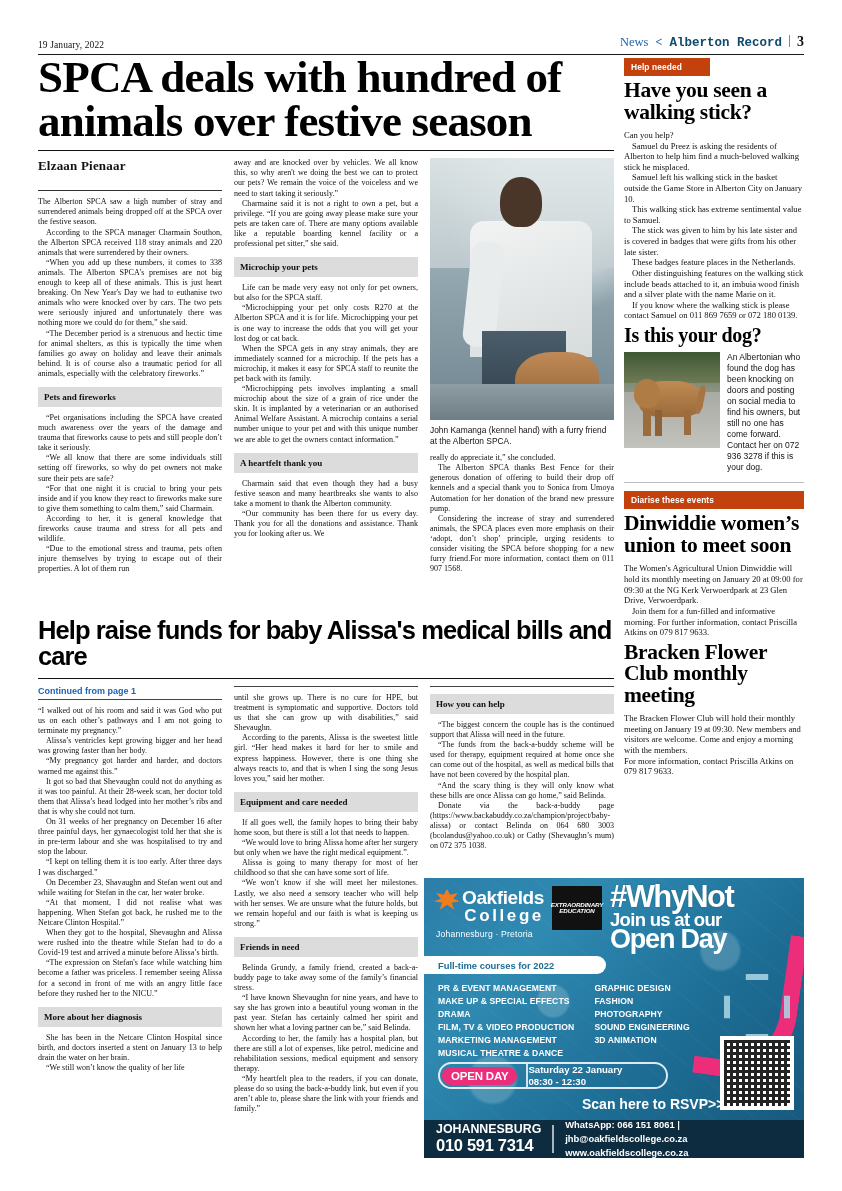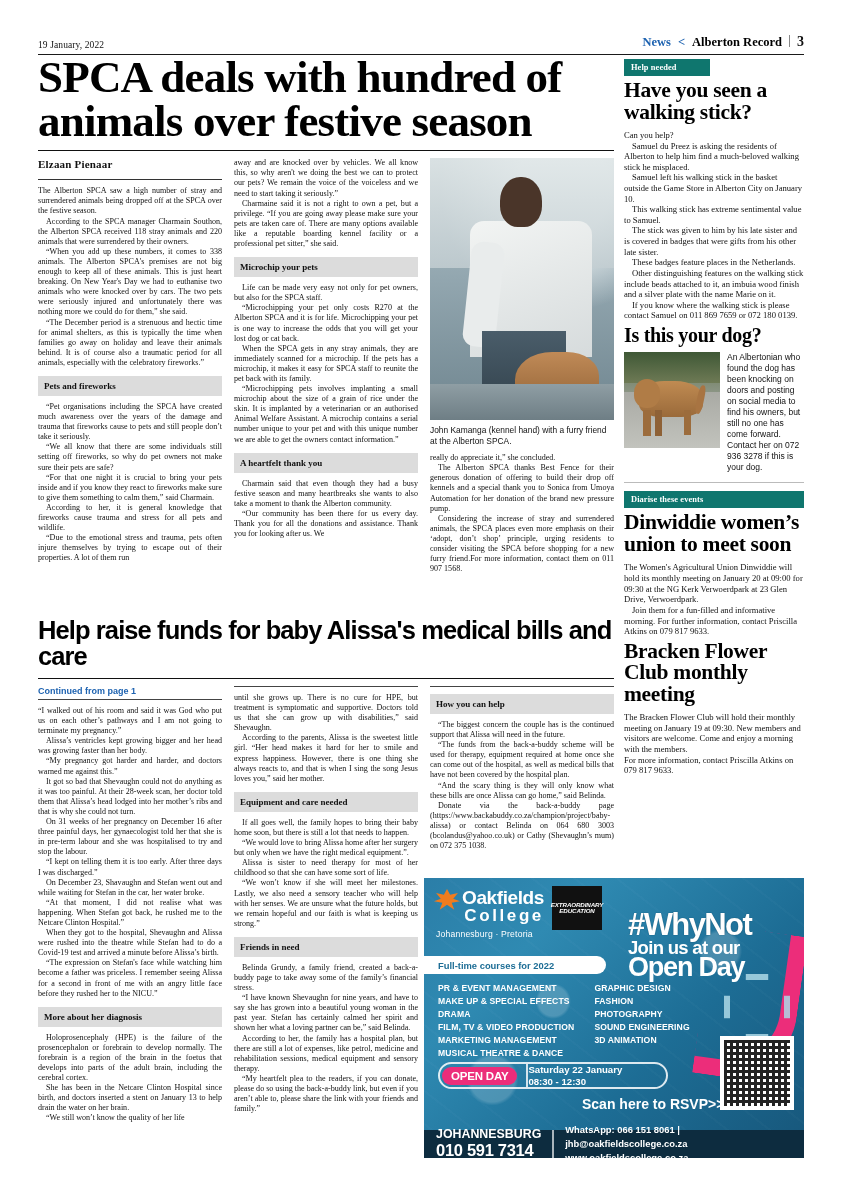--- a/index.html
+++ b/index.html
@@ -14,40 +14,40 @@
 
   
   .masthead {
     position: absolute; left: 38px; top: 34px; width: 766px;
     display: flex; align-items: flex-end; justify-content: space-between;
     padding-bottom: 4px;
     border-bottom: 1.6px solid #1a1a1a;
   }
   .masthead-date { font-size: 9.5px; letter-spacing: .1px; }
   .masthead-right { display: flex; align-items: baseline; gap: 7px; font-size: 12.5px; }
-  .masthead-section { color: #1d62b0; font-weight: bold; }
+  .masthead-section { color: #1d62b0; font-weight: normal; }
   .masthead-caret { color: #1d62b0; font-weight: bold; }
-  .masthead-paper { font-weight: bold; color: #000000; }
+  .masthead-paper { font-weight: bold; color: #0c4a6e; font-family: Liberation Mono, monospace; }
   .masthead-rule { display:inline-block; width:1px; height:12px; background:#888; position:relative; top:1px;}
   .masthead-page { font-weight: bold; font-size: 14px; }
 
   
   .story-a { position: absolute; left: 38px; top: 56px; width: 576px; }
   .headline-a {
     font-family: "Liberation Serif", serif;
     font-weight: bold; font-size: 45px; line-height: 0.97;
     letter-spacing: -0.8px; color: #000;
     padding-bottom: 4px;
   }
   .rule-thick { border-bottom: 1.4px solid #111; margin-top: 3px; }
 
   .cols3 { display: flex; gap: 12px; margin-top: 7px; }
   .col { width: 184px; }
 
-  .byline { font-size: 11px; font-weight: bold; letter-spacing: .2px; margin-bottom: 9px; }
+  .byline { font-size: 13px; font-weight: bold; letter-spacing: .2px; margin-bottom: 16px; }
   .byline-rule { border-bottom: 1px solid #333; margin-bottom: 6px; }
 
   p.body {
     font-size: 8.05px; line-height: 1.255; text-align: justify;
     text-indent: 8px; hyphens: auto;
   }
   p.body.noind { text-indent: 0; }
   p.body + p.body { margin-top: 0; }
 
   .subhead {
@@ -93,22 +93,22 @@
     letter-spacing: -.9px; color:#000000;
     padding-bottom: 6px;
   }
   .contbox { font-family:"Liberation Sans", sans-serif; font-size:9px; font-weight:bold;
      color:#1d62b0; padding-bottom:3px; border-bottom:1px solid #444; margin-bottom:6px; }
   .spacer-line { border-bottom:1px solid #444; margin-bottom:6px; height:1px;}
 
   
   .rail { position: absolute; left: 624px; top: 56px; width: 180px; }
   .rail-flag {
-    background: #0f766e; color:#fff;
-    font-family:Liberation Serif, serif;
+    background: #c2410c; color:#fff;
+    font-family:Liberation Sans, sans-serif;
     font-size: 8.4px; font-weight: bold; letter-spacing:.1px;
     padding: 4px 7px 4px 7px; display:inline-block; min-width: 86px;
   }
   .rail-flag.wide { display:block; width:100%; }
   .rail-head {
     font-size: 21.5px; line-height: 1.0; font-weight: bold;
     letter-spacing:-.3px; margin: 4px 0 7px 0; color:#000;
   }
   .rail-head.sm { font-size: 20px; }
   p.rail-body { font-size: 8.6px; line-height: 1.235; text-indent: 8px; }
@@ -148,21 +148,21 @@
   .ad-logo { position:absolute; left:12px; top:10px; color:#fff; }
   .ad-logo-main { font-size:19px; font-weight:bold; letter-spacing:-.4px; line-height:1; }
   .ad-logo-sub { font-size:17px; font-weight:bold; letter-spacing:2.6px; text-align:right; line-height:1.1;}
   .ad-logo-cities { font-size:8.6px; font-weight:normal; letter-spacing:.2px; margin-top:3px; }
   .leaf { position:absolute; left:-2px; top:1px; width:26px; height:22px;
      background:#f07c1e; clip-path: polygon(50% 0,62% 26%,92% 18%,74% 44%,100% 56%,68% 62%,78% 94%,50% 72%,22% 94%,32% 62%,0 56%,26% 44%,8% 18%,38% 26%); }
   .ad-badge { position:absolute; left:128px; top:8px; width:50px; height:44px; background:#111;
       display:flex; align-items:center; justify-content:center; }
   .ad-badge-in { color:#fff; font-size:6.2px; font-weight:bold; line-height:1.05; text-align:center;
       font-style:italic; letter-spacing:-.1px; }
-  .ad-why { position:absolute; left:204px; top:5px; width:192px;margin-top:28px; }
+  .ad-why { position:absolute; left:186px; top:5px; width:192px; }
   .ad-hash { font-size:31px; font-weight:bold; color:#fff; letter-spacing:-1.6px; line-height:.92;
      text-shadow: 0 0 1px #0a3d58; }
   .ad-join { font-size:18.5px; font-weight:bold; color:#fff; letter-spacing:-.7px; line-height:1.02; margin-top:-1px;}
   .ad-open { font-size:27px; font-weight:bold; color:#fff; letter-spacing:-1.2px; line-height:.95; margin-top:-2px;}
   .swoosh { position:absolute; left:278px; top:52px; width:96px; height:150px;
       border-right:17px solid #ec2d7a; border-bottom:17px solid #ec2d7a;
       border-radius: 0 0 70px 0; transform: rotate(8deg); }
   .xshape { position:absolute; right:14px; top:96px; width:66px; height:66px;
       border:6px solid rgba(173,216,230,.85);
       clip-path: polygon(33% 0,67% 0,67% 33%,100% 33%,100% 67%,67% 67%,67% 100%,33% 100%,33% 67%,0 67%,0 33%,33% 33%);}
@@ -178,21 +178,21 @@
       padding:3px 9px; border-radius:12px; margin-left:2px; }
   .od-when { color:#fff; font-size:9.6px; font-weight:bold; line-height:1.15; margin-left:9px;
       border-left:2px solid rgba(255,255,255,.8); }
   .ad-scan { position:absolute; left:158px; top:218px; color:#fff; font-size:14px; font-weight:bold; }
   .qr { position:absolute; right:10px; top:158px; width:74px; height:74px; background:#fff; padding:4px; }
   .qr-in { width:100%; height:100%;
      background-image:
        linear-gradient(90deg, #111 50%, transparent 50%),
        linear-gradient(#111 50%, transparent 50%);
      background-size: 6px 6px, 6px 6px; background-color:#fff; opacity:.92; }
-  .ad-bottom { position:absolute; left:0; right:0; bottom:0; height:28px; background:#0d2c3f;
+  .ad-bottom { position:absolute; left:0; right:0; bottom:0; height:38px; background:#0d2c3f;
       display:flex; align-items:center; padding:0 12px; color:#fff; }
   .ad-city { font-size:12.4px; font-weight:bold; line-height:1.12; }
   .ad-phone { font-size:16.5px; font-weight:bold; line-height:1.05; letter-spacing:-.3px;}
   .ad-div { width:2px; height:28px; background:rgba(255,255,255,.65); margin:0 11px; }
   .ad-contact { font-size:9.4px; font-weight:bold; line-height:1.5; }
 </style>
 </head>
 <body>
 
 <div class="page">
@@ -273,33 +273,32 @@
         <p class="body">Alissa’s ventricles kept growing bigger and her head was growing faster than her body.</p>
         <p class="body">“My pregnancy got harder and harder, and doctors warned me against this.”</p>
         <p class="body">It got so bad that Shevaughn could not do anything as it was too painful. At their 28-week scan, her doctor told them that Alissa’s head lodged into her mother’s ribs and that is why she could not turn.</p>
         <p class="body">On 31 weeks of her pregnancy on December 16 after three painful days, her gynaecologist told her that she is in pre-term labour and she was hospitalised to try and stop the labour.</p>
         <p class="body">“I kept on telling them it is too early. After three days I was discharged.”</p>
         <p class="body">On December 23, Shavaughn and Stefan went out and while waiting for Stefan in the car, her water broke.</p>
         <p class="body">“At that moment, I did not realise what was happening. When Stefan got back, he rushed me to the Netcare Clinton Hospital.”</p>
         <p class="body">When they got to the hospital, Shevaughn and Alissa were rushed into the theatre while Stefan had to do a Covid-19 test and arrived a minute before Alissa’s birth.</p>
         <p class="body">“The expression on Stefan's face while watching him become a father was priceless. I remember seeing Alissa for a second in front of me with an angry little face before they rushed her to the NICU.”</p>
         <div class="subhead">More about her diagnosis</div>
-        <p class="body">Holoprosencephaly (HPE) is the failure of the prosencephalon or forebrain to develop normally. The forebrain is a region of the brain in the foetus that develops into parts of the adult brain, including the cerebral cortex.</p>
         <p class="body">She has been in the Netcare Clinton Hospital since birth, and doctors inserted a stent on January 13 to help drain the water on her brain.</p>
         <p class="body">“We still won’t know the quality of her life</p>
       </div>
 
       <div class="col">
         <div class="spacer-line"></div>
         <p class="body noind">until she grows up. There is no cure for HPE, but treatment is symptomatic and supportive. Doctors told us that she can grow up with disabilities,” said Shevaughn.</p>
         <p class="body">According to the parents, Alissa is the sweetest little girl. “Her head makes it hard for her to smile and express happiness. However, there is one thing she always reacts to, and that is when I sing the song Jesus loves you,” said her mother.</p>
         <div class="subhead">Equipment and care needed</div>
         <p class="body">If all goes well, the family hopes to bring their baby home soon, but there is still a lot that needs to happen.</p>
         <p class="body">“We would love to bring Alissa home after her surgery but only when we have the right medical equipment.”.</p>
-        <p class="body">Alissa is sister to need therapy for most of her childhood so that she can have some sort of life.</p>
+        <p class="body">Alissa is going to many therapy for most of her childhood so that she can have some sort of life.</p>
         <p class="body">“We won’t know if she will meet her milestones. Lastly, we also need a sensory teacher who will help with her senses. We are unsure what the future holds, but we remain hopeful and our faith is what is keeping us strong.”</p>
         <div class="subhead">Friends in need</div>
         <p class="body">Belinda Grundy, a family friend, created a back-a-buddy page to take away some of the family’s financial stress.</p>
         <p class="body">“I have known Shevaughn for nine years, and have to say she has grown into a beautiful young woman in the past year. Stefan has certainly calmed her spirit and shown her what a loving partner can be,” said Belinda.</p>
         <p class="body">According to her, the family has a hospital plan, but there are still a lot of expenses, like petrol, medicine and rehabilitation sessions, medical equipment and sensory therapy.</p>
         <p class="body">“My heartfelt plea to the readers, if you can donate, please do so using the back-a-buddy link, but even if you aren’t able to, please share the link with your friends and family.”</p>
       </div>
 
       <div class="col">
         <div class="spacer-line"></div>

